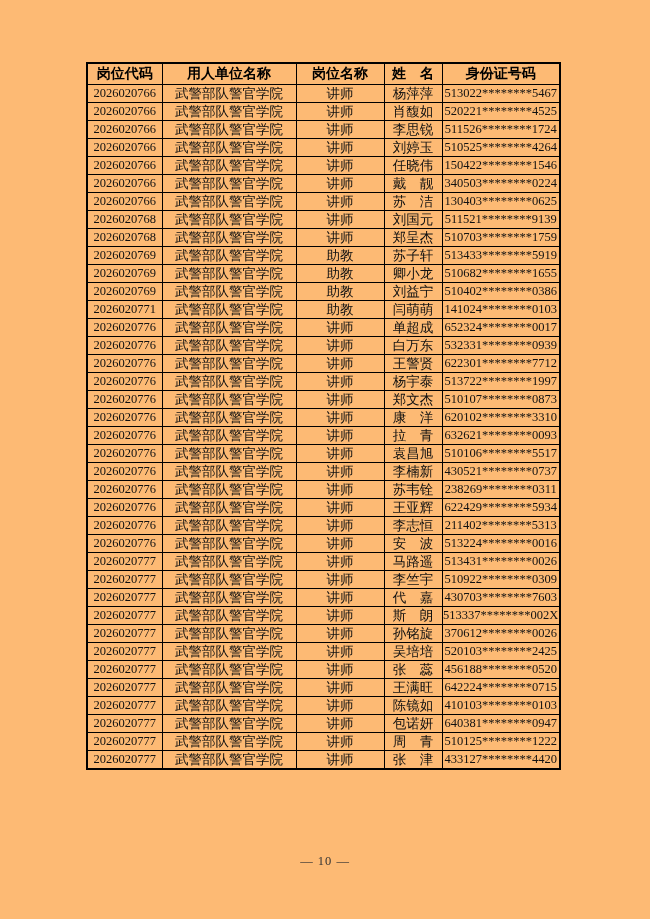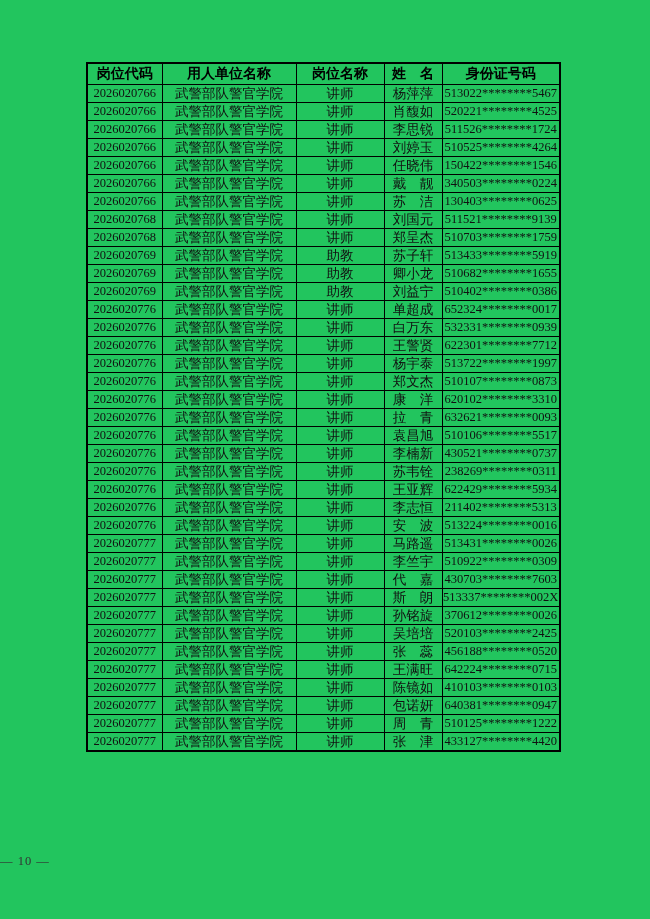--- a/index.html
+++ b/index.html
@@ -4,21 +4,21 @@
 <style>
   html, body {
     margin: 0;
     padding: 0;
     background: #ffffff;
   }
   .page {
     position: relative;
     width: 650px;
     height: 919px;
-    background: #22c55e;
+    background: #fdba74;
     font-family: "Liberation Serif", "DejaVu Serif", serif;
     color: #111111;
     overflow: hidden;
   }
   table.roster {
     position: absolute;
     left: 86px;
     top: 62px;
     width: 473px;
     border-collapse: collapse;
@@ -49,21 +49,21 @@
   table.roster td.cell-code,
   table.roster td.cell-id {
     font-size: 12.5px;
     letter-spacing: 0px;
   }
   .page-footer {
     position: absolute;
     left: 0;
     top: 854px;
     width: 100%;
-    text-align: left;
+    text-align: center;
     font-size: 12.5px;
     color: #333333;
     letter-spacing: 1px;
   }
 </style>
 </head>
 <body>
 
 <div class="page">
 
@@ -163,20 +163,27 @@
           <td class="cell-id">510682********1655</td>
         </tr>
         <tr>
           <td class="cell-code">2026020769</td>
           <td class="cell-org">武警部队警官学院</td>
           <td class="cell-title">助教</td>
           <td class="cell-name">刘益宁</td>
           <td class="cell-id">510402********0386</td>
         </tr>
         <tr>
+          <td class="cell-code">2026020771</td>
+          <td class="cell-org">武警部队警官学院</td>
+          <td class="cell-title">助教</td>
+          <td class="cell-name">闫萌萌</td>
+          <td class="cell-id">141024********0103</td>
+        </tr>
+        <tr>
           <td class="cell-code">2026020776</td>
           <td class="cell-org">武警部队警官学院</td>
           <td class="cell-title">讲师</td>
           <td class="cell-name">单超成</td>
           <td class="cell-id">652324********0017</td>
         </tr>
         <tr>
           <td class="cell-code">2026020776</td>
           <td class="cell-org">武警部队警官学院</td>
           <td class="cell-title">讲师</td>

